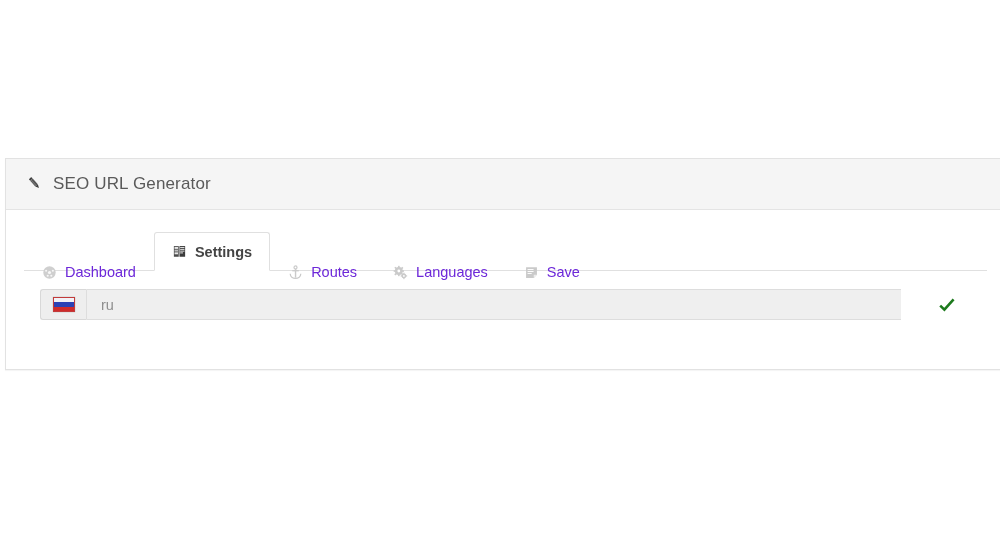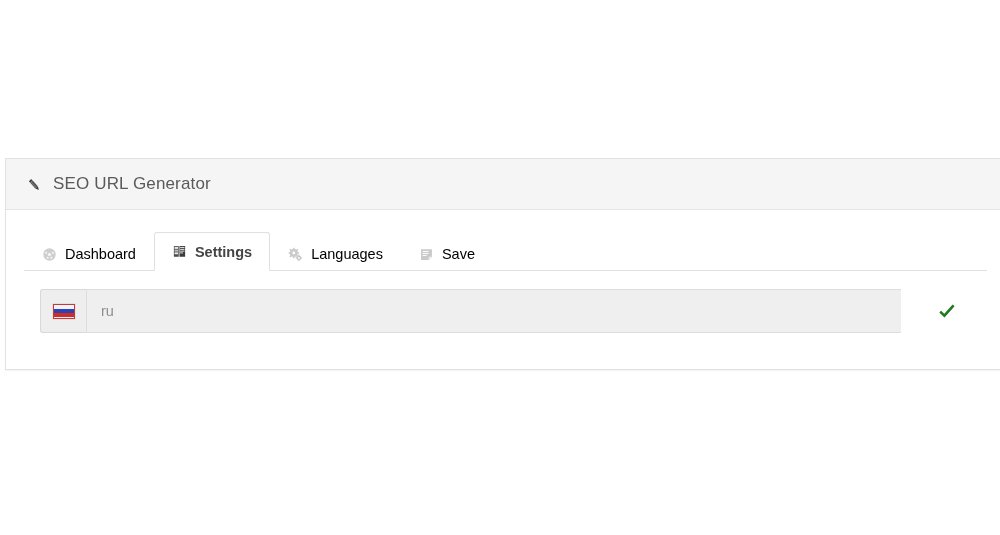--- a/index.html
+++ b/index.html
@@ -47,21 +47,20 @@
     align-items: center;
     padding-left: 20px;
   }
 
   .panel-title {
     font-size: 17px;
     color: #5a5a5a;
     font-weight: 400;
     letter-spacing: 0.15px;
     display: flex;
-    align-items: center;
   }
 
   .pencil-icon {
     display: inline-block;
     width: 17px;
     height: 17px;
     margin-right: 10px;
     position: relative;
     top: 1px;
   }
@@ -80,28 +79,28 @@
     display: flex;
     align-items: flex-end;
   }
 
   .tab {
     display: flex;
     align-items: center;
     height: 33px;
     padding: 0 17px;
     font-size: 14.5px;
-    color: #000000;
+    color: #6d28d9;
     background: transparent;
     border: 1px solid transparent;
     border-bottom: none;
     box-sizing: border-box;
     cursor: pointer;
     position: relative;
-    top: 0;
+    top: 18px;
     white-space: nowrap;
   }
 
   .tab .tab-label {
     margin-left: 8px;
   }
 
   .tab.active {
     color: #444444;
     font-weight: bold;
@@ -126,21 +125,21 @@
   
   .row-wrap {
     padding: 18px 18px 22px 18px;
     display: flex;
     align-items: center;
   }
 
   .input-group {
     display: flex;
     align-items: stretch;
-    height: 44px;
+    height: 31px;
     width: 877px;
     box-sizing: border-box;
     padding-left: 16px;
   }
 
   .flag-addon {
     width: 47px;
     background: #eeeeee;
     border: 1px solid #d8d8d8;
     border-right: 1px solid #dddddd;
@@ -259,20 +258,31 @@
               <rect x="8.0" y="2.2" width="6.0" height="11.4" fill="#3b3b3b"></rect>
               <rect x="8.7" y="3.3" width="4.6" height="1.0" fill="#ededed"></rect>
               <rect x="8.7" y="5.2" width="4.6" height="1.0" fill="#ededed"></rect>
               <rect x="8.7" y="7.1" width="4.6" height="1.0" fill="#ededed"></rect>
               <rect x="8.7" y="9.0" width="3.0" height="1.0" fill="#ededed"></rect>
             </svg>
           </span>
           <span class="tab-label">Settings</span>
         </div>
 
+        <div class="tab">
+          <span class="tab-icon">
+            <svg width="15" height="15" viewBox="0 0 16 16">
+              <circle cx="8" cy="2.6" r="1.6" fill="none" stroke="#cacaca" stroke-width="1.3"></circle>
+              <rect x="7.3" y="4.3" width="1.5" height="9.2" fill="#cacaca"></rect>
+              <rect x="4.6" y="5.4" width="6.9" height="1.4" fill="#cacaca"></rect>
+              <path d="M2.4 9.3 C2.4 12.6 5.2 14.3 8 14.3 C10.8 14.3 13.6 12.6 13.6 9.3" fill="none" stroke="#cacaca" stroke-width="1.4"></path>
+            </svg>
+          </span>
+          <span class="tab-label">Routes</span>
+        </div>
 
 
         <div class="tab">
           <span class="tab-icon">
             <svg width="15" height="15" viewBox="0 0 16 16">
               <g fill="#cacaca">
                 <circle cx="6.2" cy="6.4" r="4.2"></circle>
                 <rect x="5.4" y="0.9" width="1.7" height="2.0"></rect>
                 <rect x="5.4" y="9.9" width="1.7" height="2.0"></rect>
                 <rect x="0.7" y="5.6" width="2.0" height="1.7"></rect>

